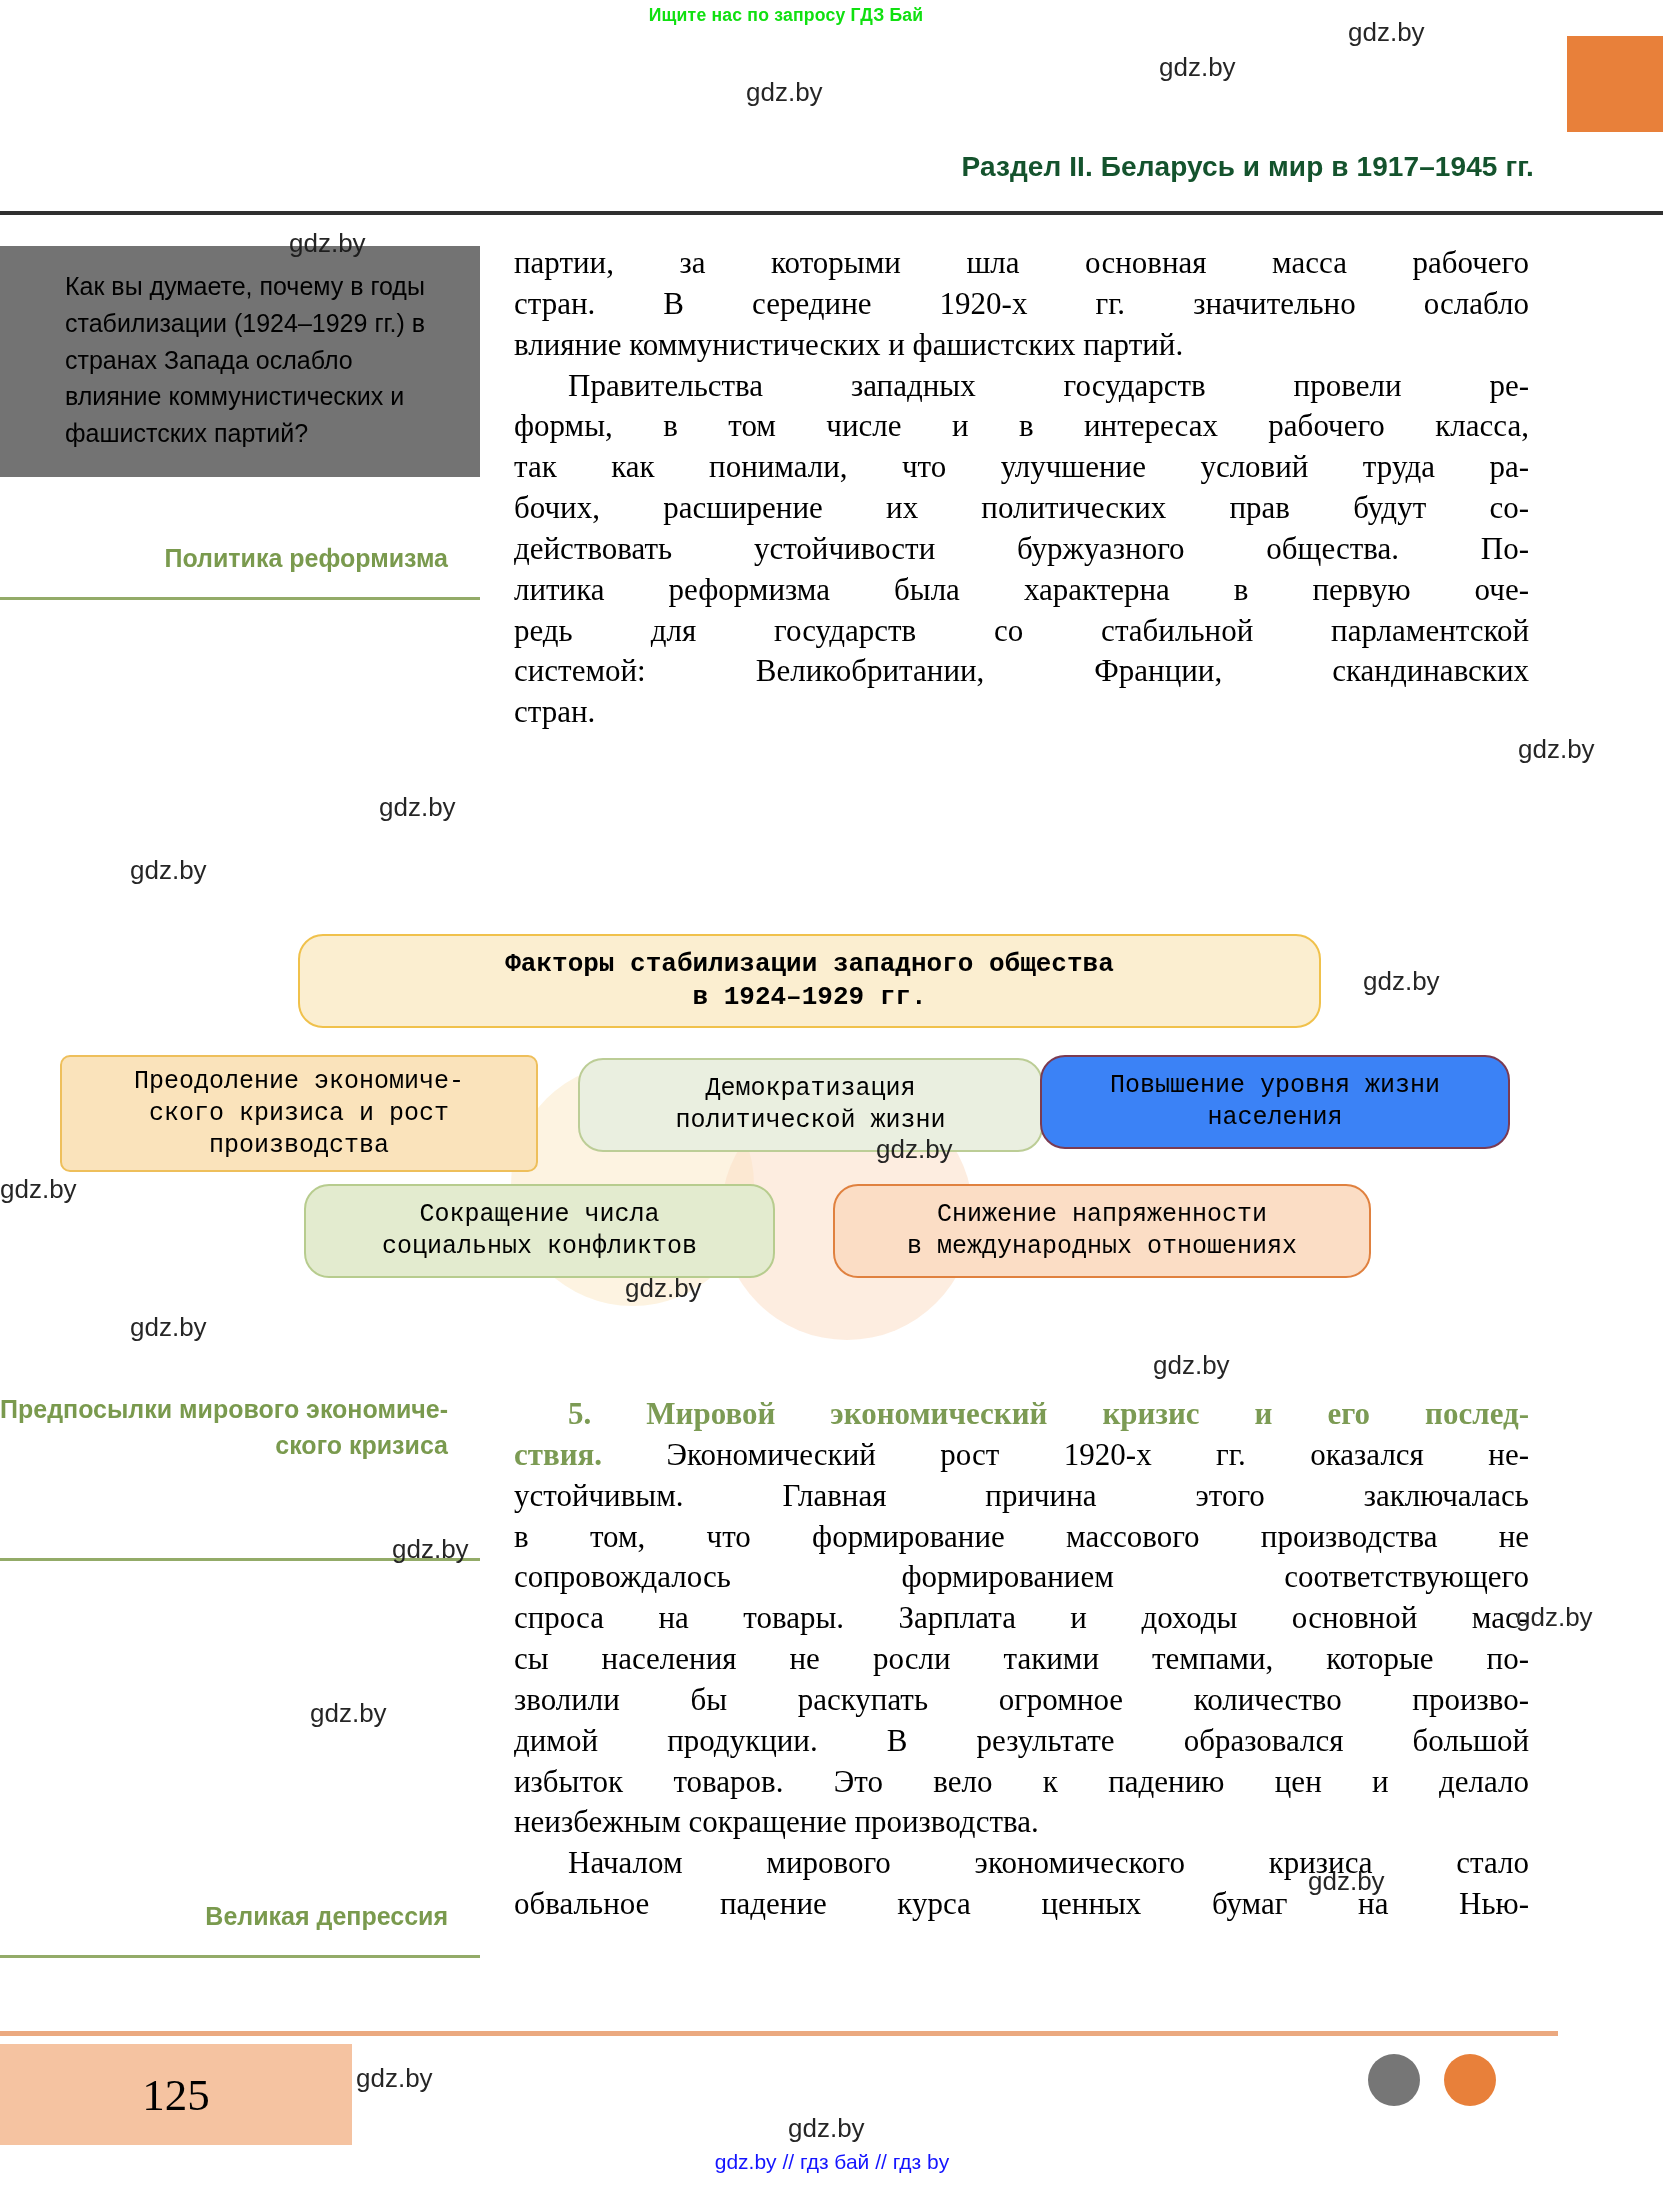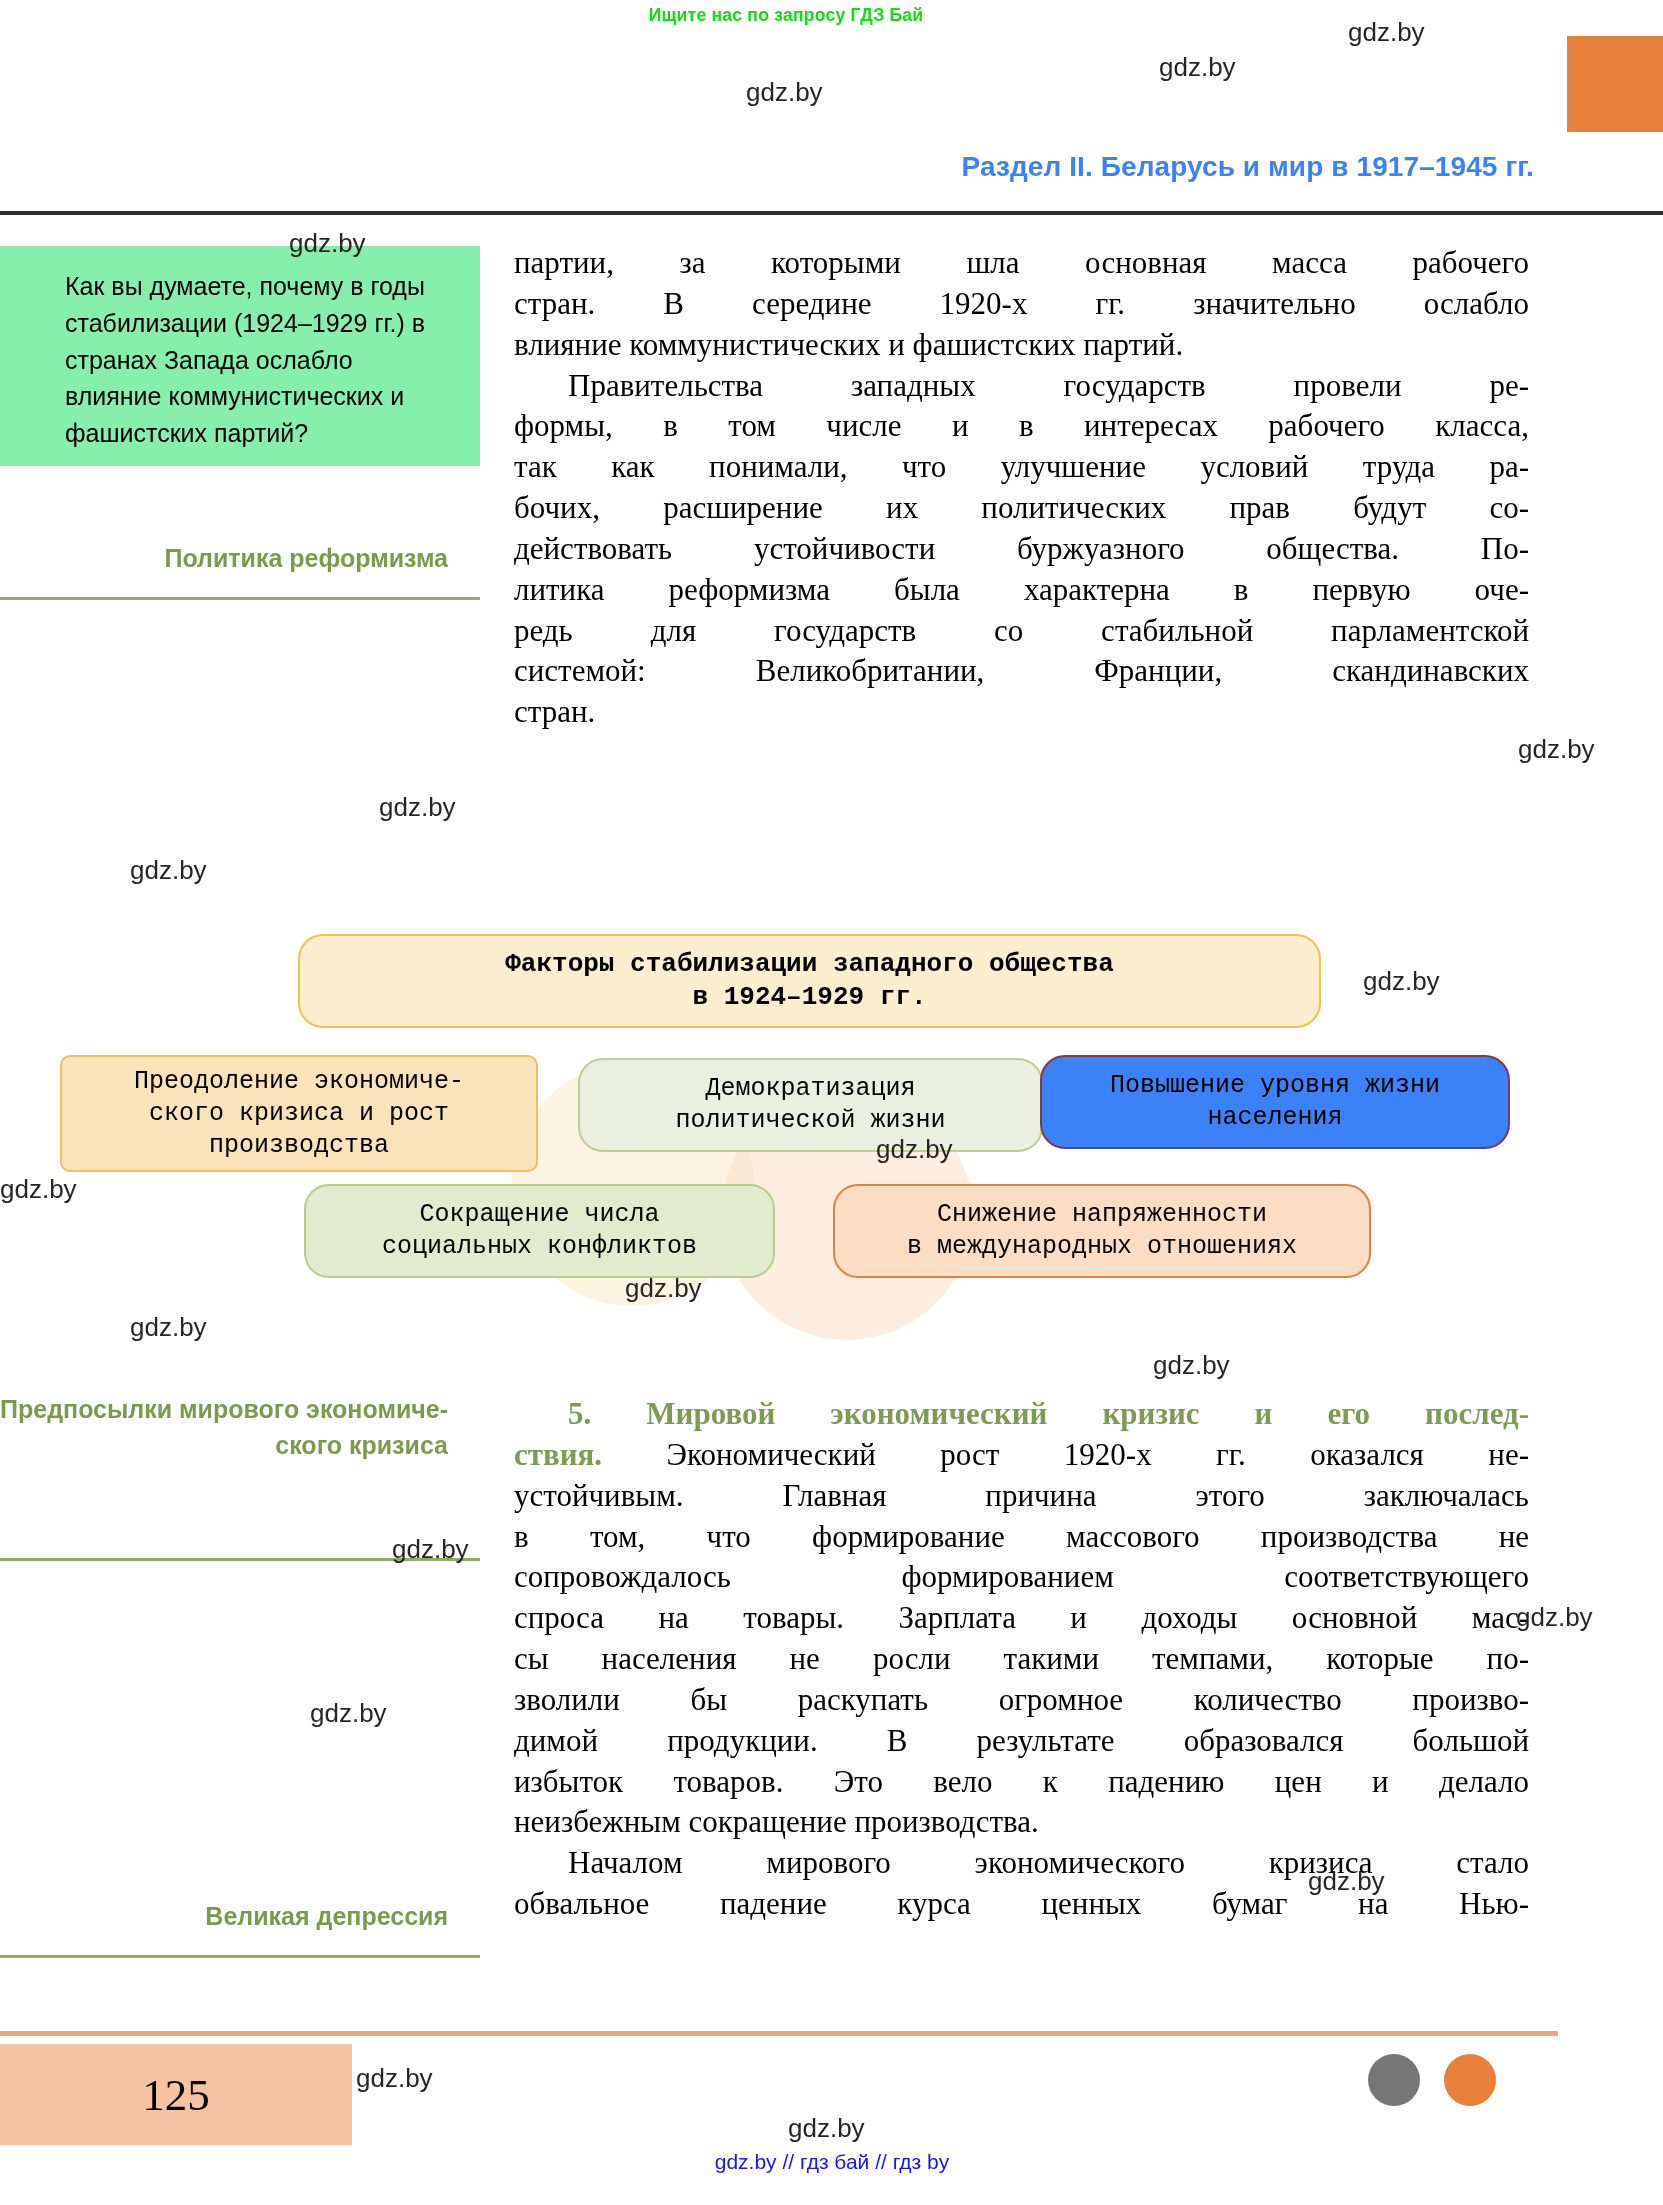--- a/index.html
+++ b/index.html
@@ -43,38 +43,38 @@
     top: 36px; left: 1567px;
     width: 96px; height: 96px;
     background: #e8803a;
   }
   .header-title {
     position: absolute;
     top: 151px; left: 0; width: 1534px;
     text-align: right;
     font-size: 28px;
     font-weight: 700;
-    color: #3b82f6;
+    color: #14532d;
     font-family: "Liberation Sans", sans-serif;
     letter-spacing: 0.1px;
   }
   .header-rule {
     position: absolute;
     top: 211px; left: 0; width: 1664px; height: 4.2px;
     background: #2f2f2f;
   }
 
   
   .question-box {
     position: absolute;
     top: 246px; left: 0;
     width: 480px;
     box-sizing: border-box;
-    padding: 22px 34px 14px 65px;
-    background: #86efac;
+    padding: 22px 34px 25px 65px;
+    background: #737373;
     font-size: 25px;
     line-height: 1.47;
     color: #000;
   }
   .side-heading {
     position: absolute;
     box-sizing: border-box;
     width: 480px;
     padding-right: 32px;
     text-align: right;

